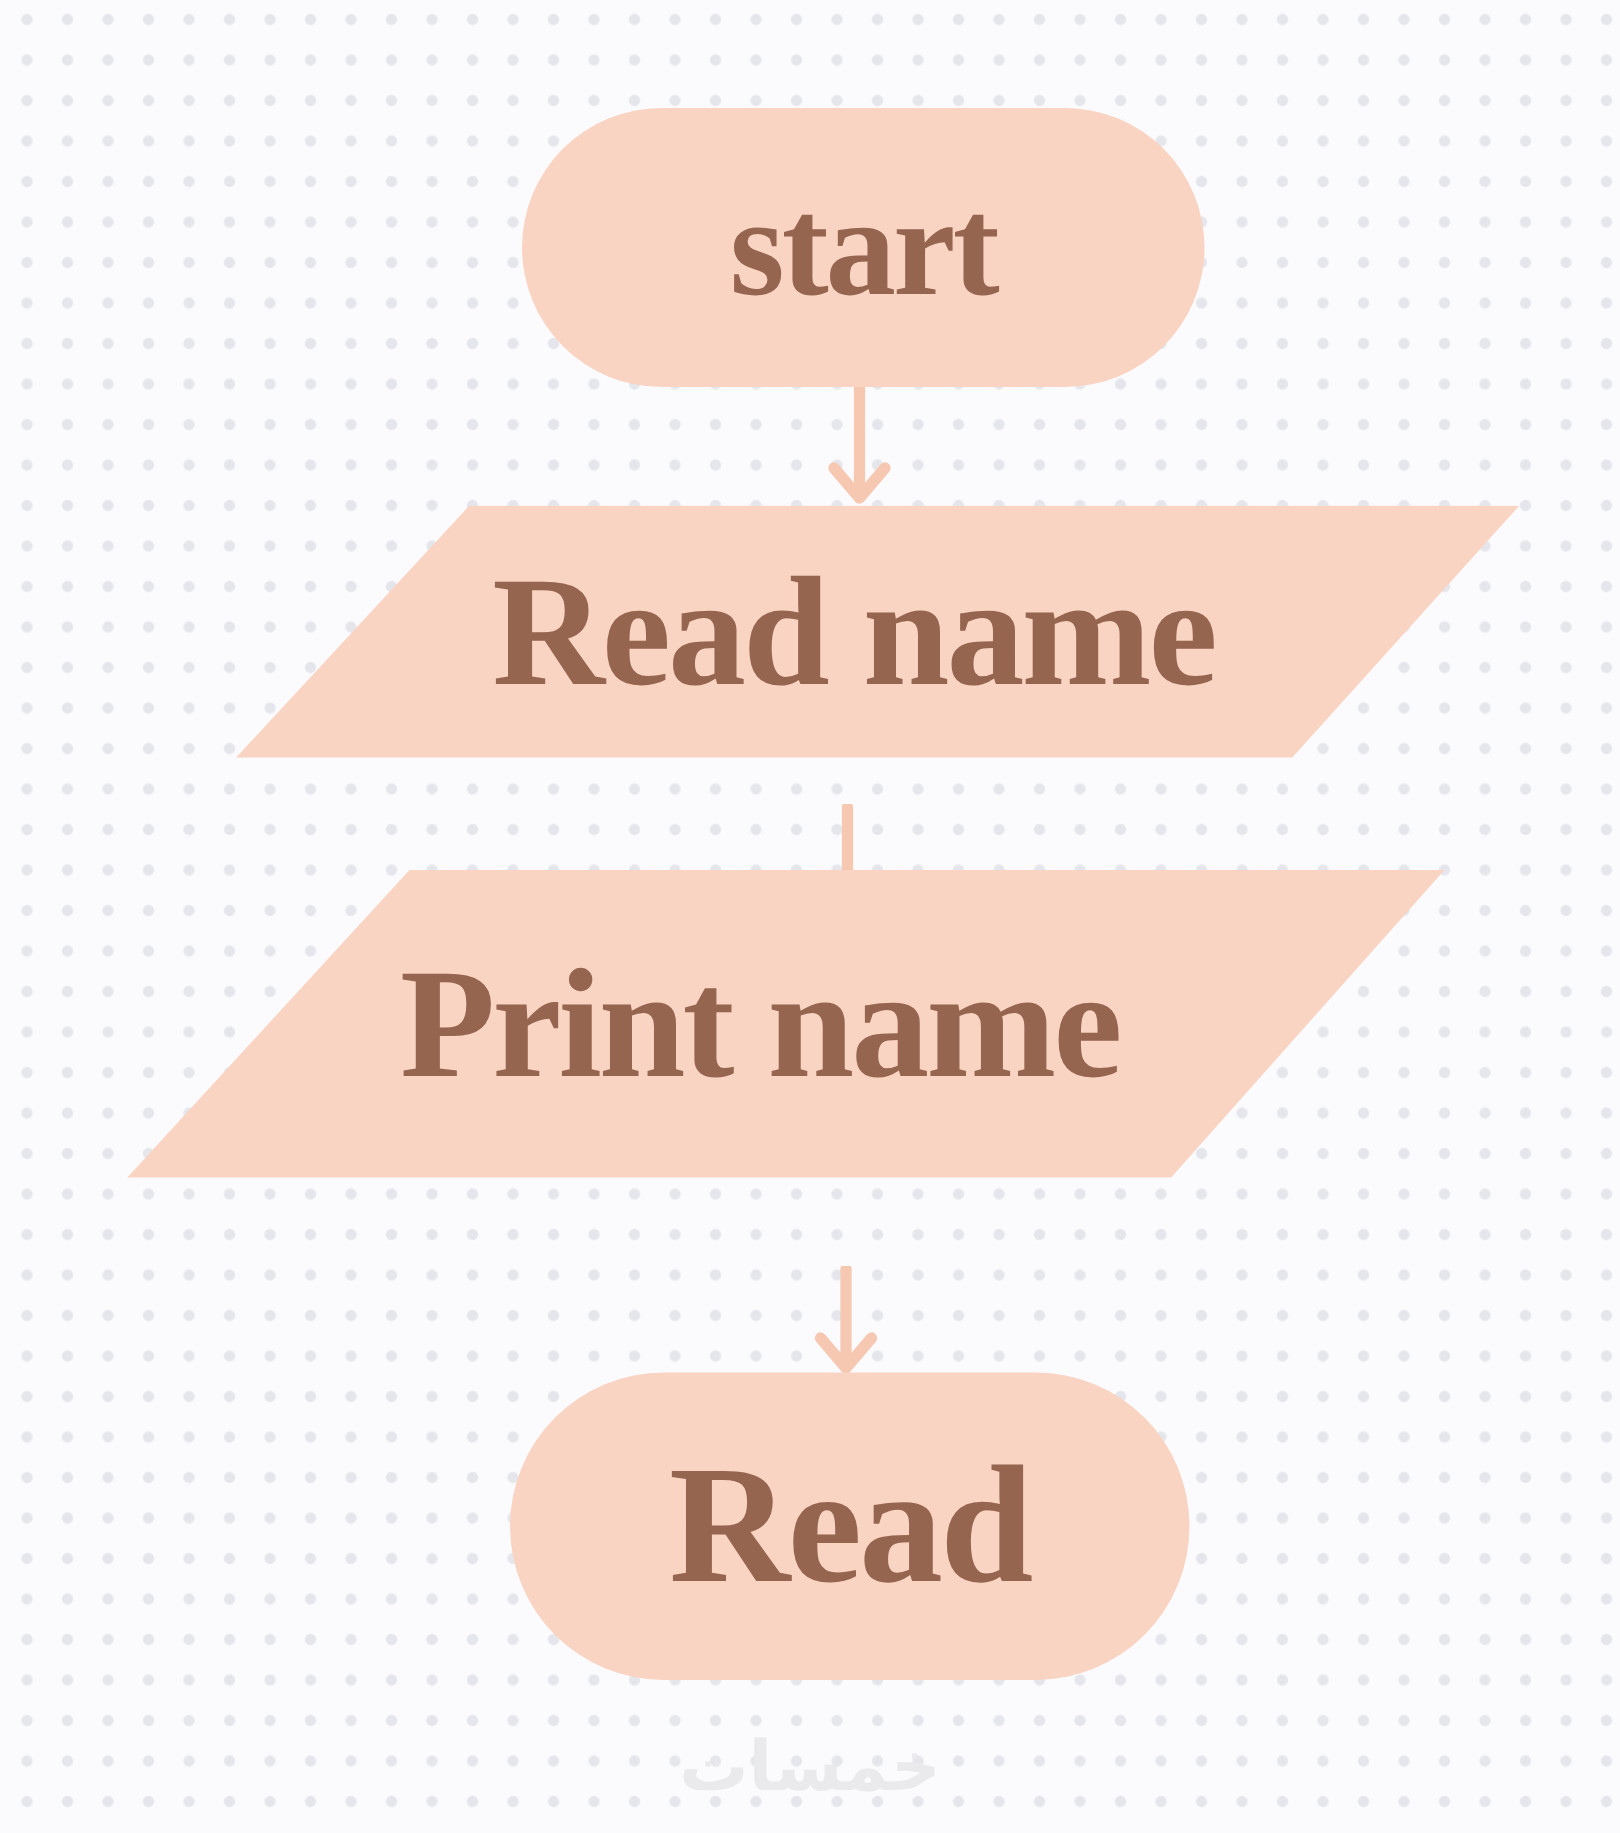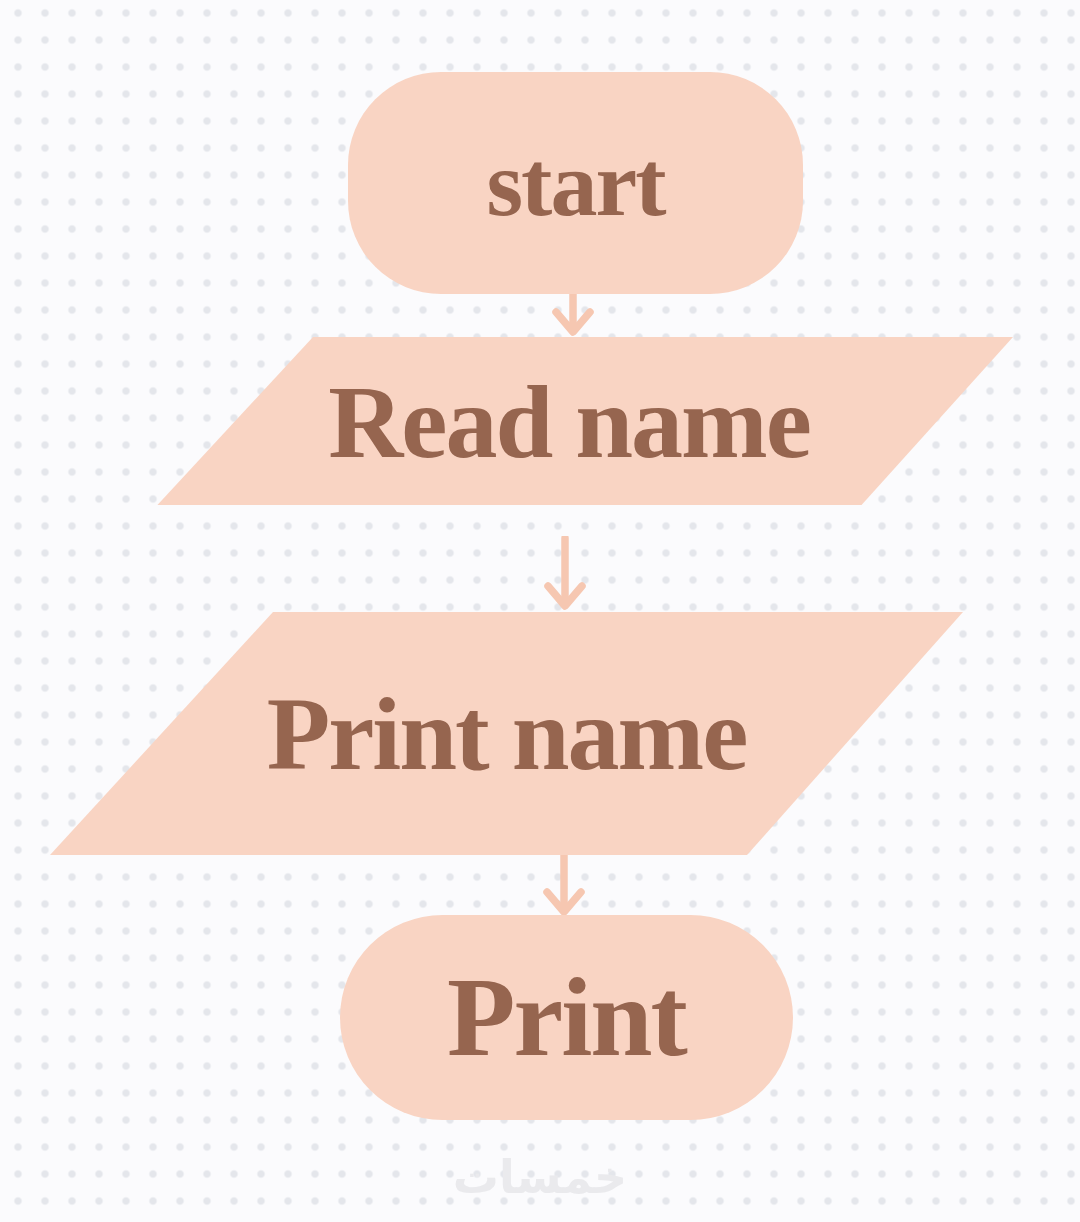--- a/index.html
+++ b/index.html
@@ -27,33 +27,33 @@
     align-items: center;
     justify-content: center;
     background: #f9d4c3;
     color: #96654f;
     font-weight: bold;
     letter-spacing: -2px;
     z-index: 2;
   }
   .terminator-start {
     left: 348px; top: 72px;
-    width: 455px; height: 222px;
+    width: 455px; height: 186px;
     border-radius: 93px;
     font-size: 94px;
   }
   .io-read {
     left: 125px; top: 337px;
     width: 888px; height: 168px;
     clip-path: polygon(188px 0, 888px 0, 705px 203px, 0 203px);
     font-size: 104px;
   }
   .io-print {
-    left: 50px; top: 612px;
-    width: 913px; height: 243px;
+    left: 50px; top: 580px;
+    width: 913px; height: 205px;
     clip-path: polygon(223px 0, 913px 0, 697px 243px, 0 243px);
     font-size: 104px;
   }
   .terminator-stop {
     left: 340px; top: 915px;
     width: 453px; height: 205px;
     border-radius: 103px;
     font-size: 112px;
   }
   .arrow {
@@ -116,16 +116,16 @@
 </div>
 
 <div class="arrow arrow-3">
   <svg width="48" height="74" viewBox="0 0 48 74">
     <line x1="24" y1="2" x2="24" y2="66"></line>
     <polyline points="7,48 24,68 41,48"></polyline>
   </svg>
 </div>
 
 <div class="node terminator-stop">
-  <span>Print</span>
+  <span>Read</span>
 </div>
 
 <div class="watermark">خمسات</div>
 
 </body></html>

